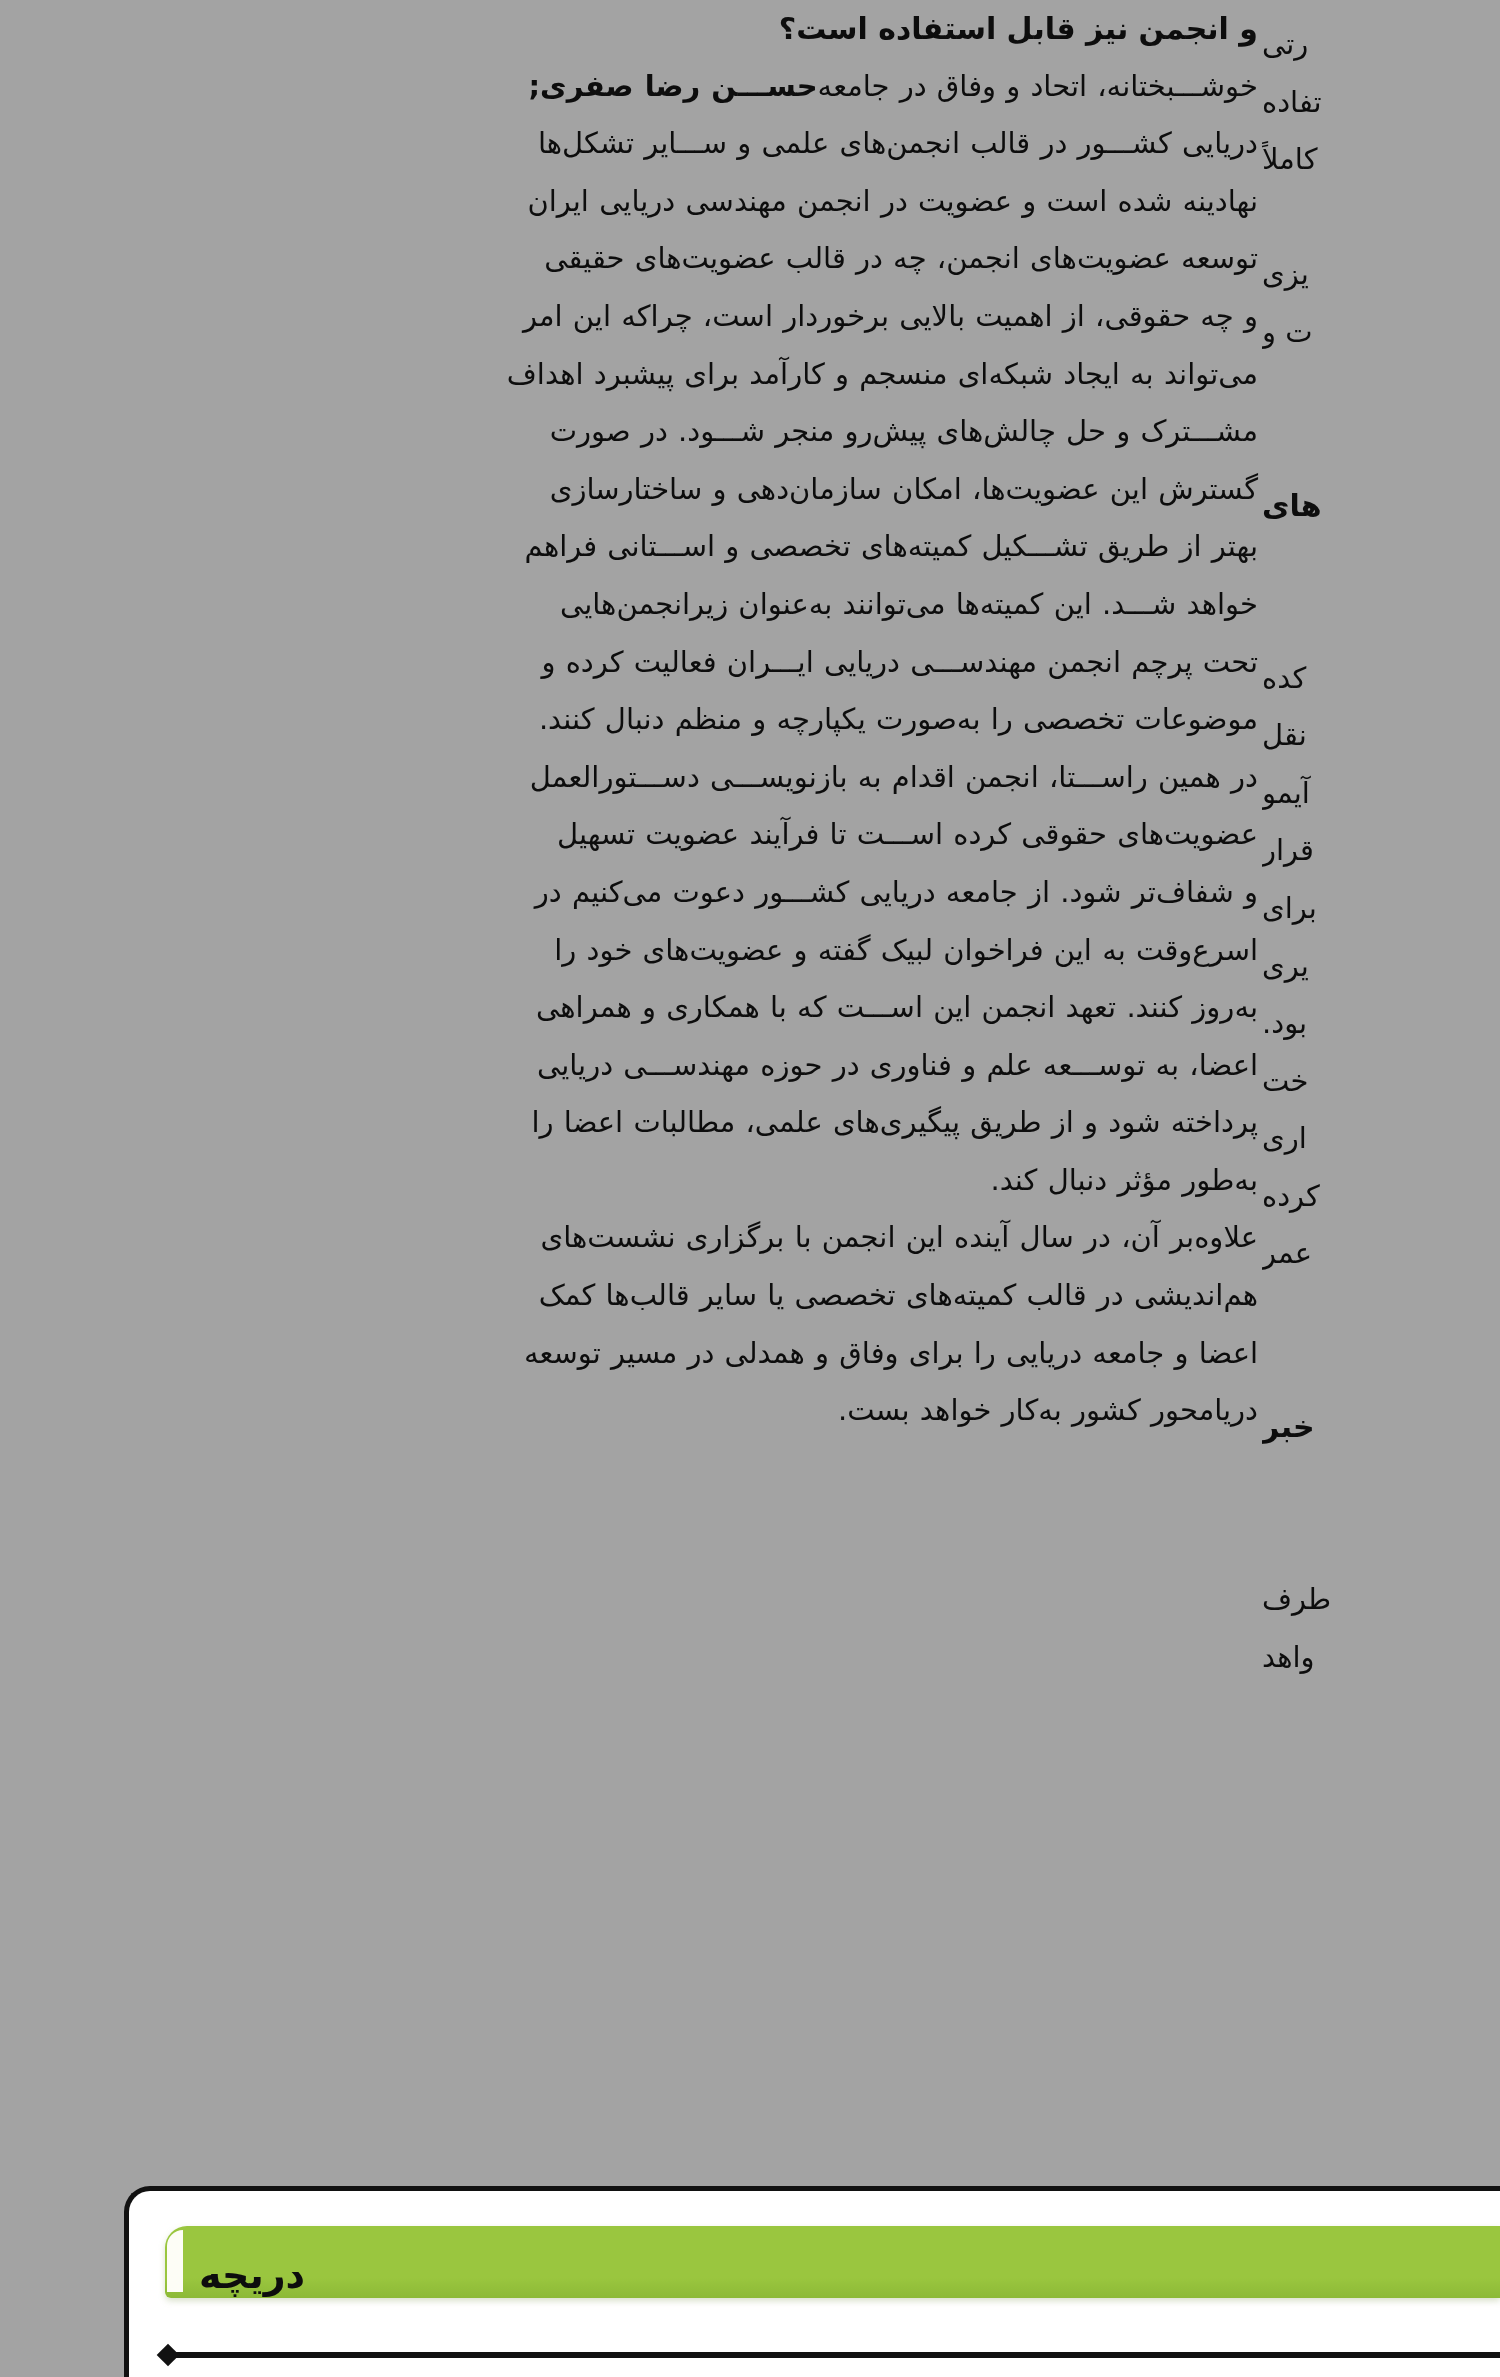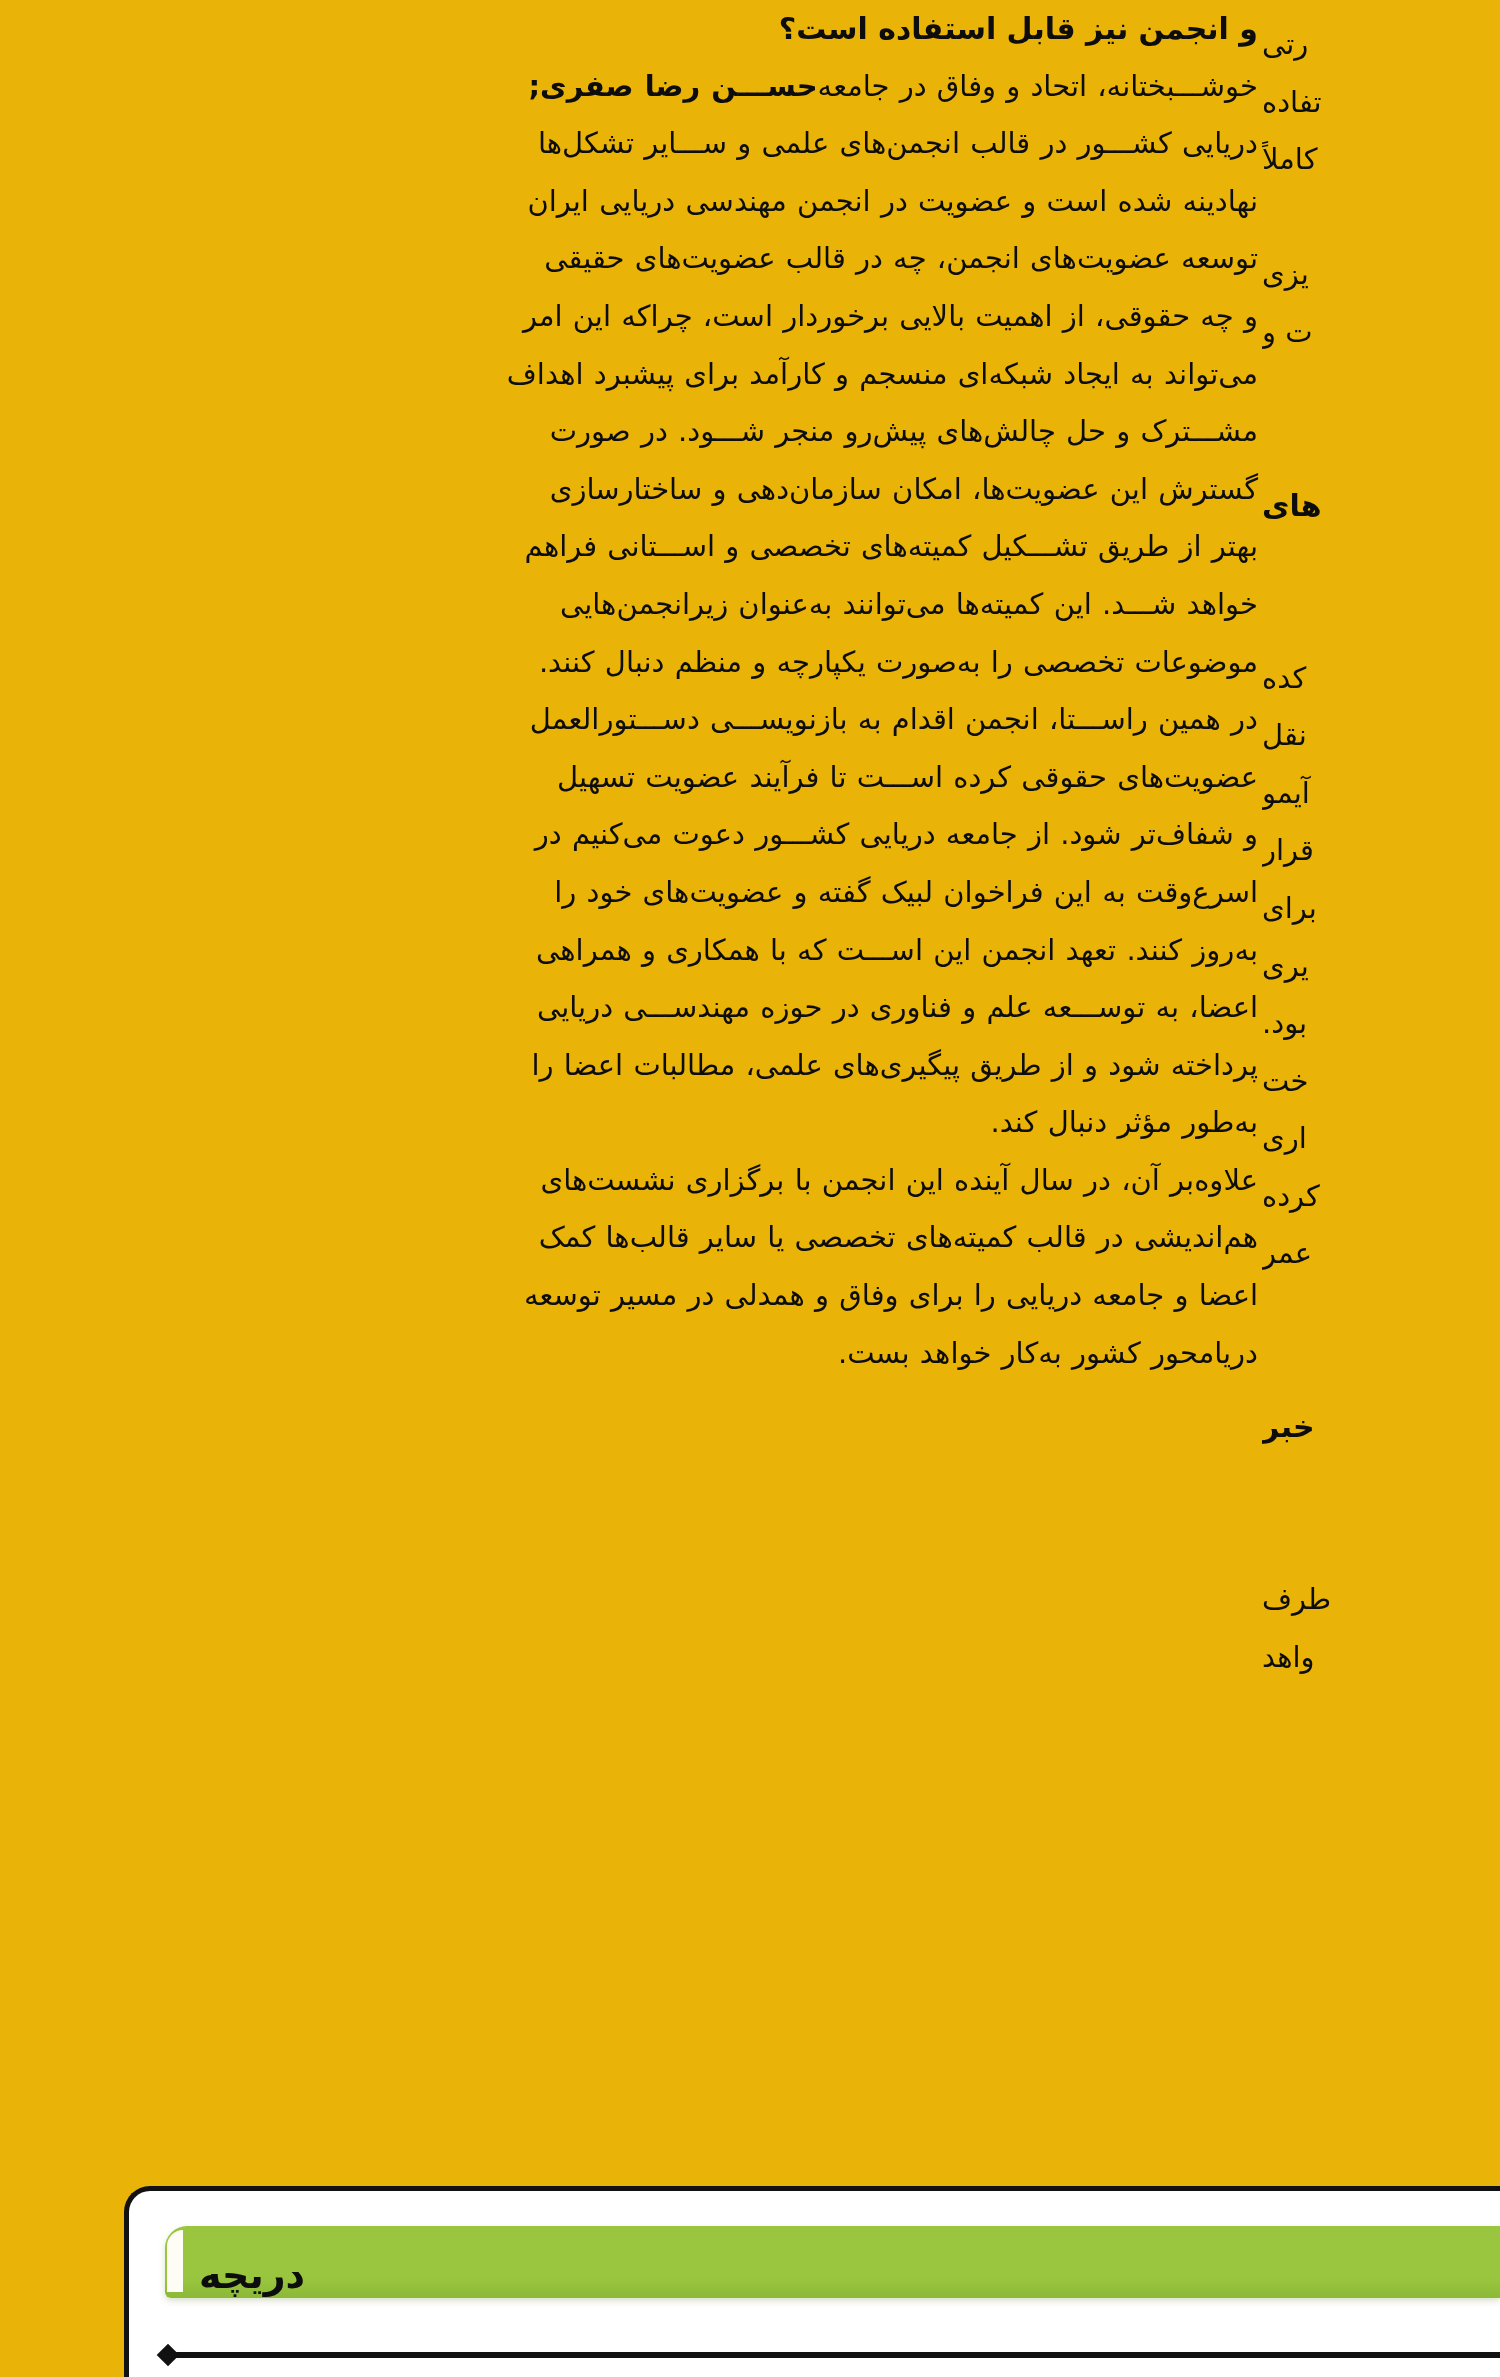--- a/index.html
+++ b/index.html
@@ -15,21 +15,21 @@
     overflow: hidden;
     font-family: "DejaVu Sans", "Liberation Sans", sans-serif;
     color: #0d0d0d;
     -webkit-font-smoothing: none;
   }
 
   
   .page {
     position: absolute;
     inset: 0;
-    background: #eab308;
+    background: #a3a3a3;
   }
 
   
   .main-col {
     position: absolute;
     top: 0px;
     left: 118px;
     width: 1140px;
     direction: rtl;
     text-align: justify;
@@ -197,20 +197,23 @@
       <div class="jline">
           <span class="w">گسترش این عضویت‌ها، امکان سازمان‌دهی و ساختارسازی</span>
         </div>
       <div class="jline">
           <span class="w">بهتر از طریق تشـــکیل کمیته‌های تخصصی و اســـتانی فراهم</span>
         </div>
       <div class="jline">
           <span class="w">خواهد شـــد. این کمیته‌ها می‌توانند به‌عنوان زیرانجمن‌هایی</span>
         </div>
       <div class="jline">
+          <span class="w">تحت پرچم انجمن مهندســـی دریایی ایـــران فعالیت کرده و</span>
+        </div>
+      <div class="jline">
           <span class="w">موضوعات تخصصی را به‌صورت یکپارچه و منظم دنبال کنند.</span>
         </div>
       <div class="jline">
           <span class="w">در همین راســـتا، انجمن اقدام به بازنویســـی دســـتورالعمل</span>
         </div>
       <div class="jline">
           <span class="w">عضویت‌های حقوقی کرده اســـت تا فرآیند عضویت تسهیل</span>
         </div>
       <div class="jline">
           <span class="w">و شفاف‌تر شود. از جامعه دریایی کشـــور دعوت می‌کنیم در</span>

